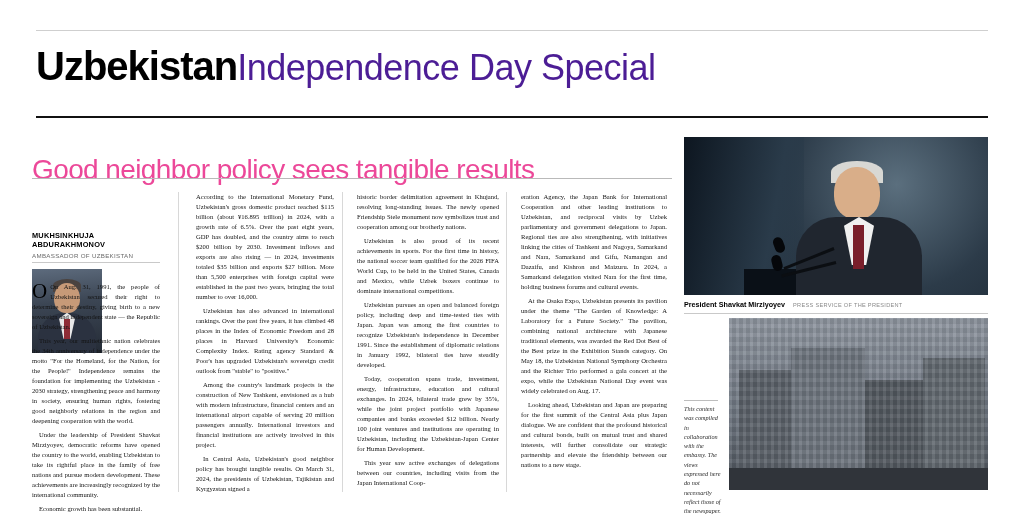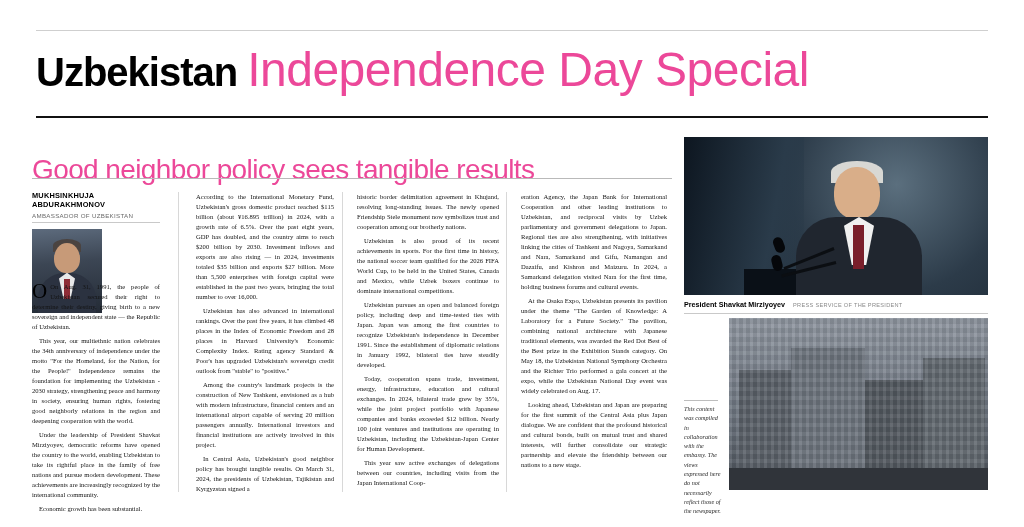--- a/index.html
+++ b/index.html
@@ -29,34 +29,33 @@
     left: 36px;
     top: 46px;
     width: 952px;
     height: 72px;
     border-bottom: 2px solid #111;
     box-sizing: border-box;
   }
   .masthead-inner {
     display: flex;
     align-items: baseline;
-    gap: 10px;
     font-family: "Liberation Sans", sans-serif;
   }
   .mast-title {
     font-size: 40px;
     font-weight: bold;
     letter-spacing: -1px;
     color: #000;
     line-height: 1;
   }
   .mast-sub {
-    font-size: 48px;
+    font-size: 36px;
     font-weight: normal;
-    color: #ec4899;
+    color: #4c1d95;
     letter-spacing: -0.5px;
     line-height: 1;
   }
 
   
   .top-rule {
     position: absolute;
     left: 36px;
     top: 30px;
     width: 952px;
@@ -94,20 +93,21 @@
     width: 128px;
   }
   .byline-name {
     font-family: "Liberation Sans", sans-serif;
     font-size: 7.4px;
     font-weight: bold;
     letter-spacing: 0.2px;
     color: #000;
     text-transform: uppercase;
     line-height: 1.2;
+    margin-top: 40px;
   }
   .byline-role {
     font-family: "Liberation Sans", sans-serif;
     font-size: 6.2px;
     letter-spacing: 0.3px;
     color: #6a6a6a;
     text-transform: uppercase;
     margin-top: 2px;
     padding-bottom: 3px;
     border-bottom: 1px solid #c9c9c9;

